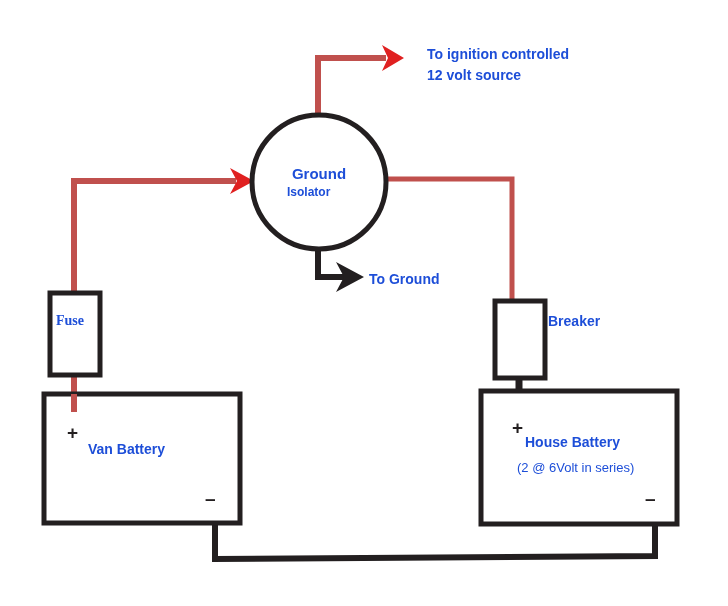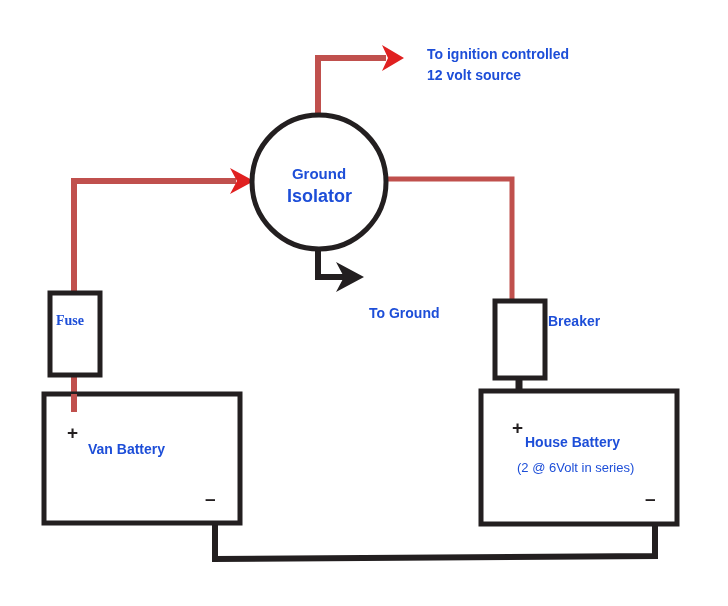--- a/index.html
+++ b/index.html
@@ -83,33 +83,33 @@
 
     <rect x="44" y="394" width="196" height="129" fill="#ffffff" stroke="#231f20" stroke-width="5"></rect>
 
     <rect x="481" y="391" width="196" height="133" fill="#ffffff" stroke="#231f20" stroke-width="5"></rect>
 
     <path d="M74,394 L74,412" fill="none" stroke="#c0504d" stroke-width="6"></path>
 
   </svg>
 
   <div class="lbl lbl-bold" style="left:287px; top:164px; font-size:15px; text-align:center; width:64px;">Ground</div>
-  <div class="lbl lbl-bold" style="left:287px; top:184px; font-size:18px; text-align:right; width:64px;">Isolator</div>
+  <div class="lbl lbl-bold" style="left:287px; top:184px; font-size:12px; text-align:left; width:64px;">Isolator</div>
 
   <div class="lbl lbl-bold" style="left:56px; top:312px; font-size:14px;font-family:Liberation Serif, serif;">Fuse</div>
 
   <div class="lbl lbl-bold" style="left:548px; top:312px; font-size:14px;">Breaker</div>
 
   <div class="lbl lbl-bold" style="left:88px; top:440px; font-size:14px;">Van Battery</div>
   <div class="sign" style="left:67px; top:423px; font-size:19px;">+</div>
   <div class="sign" style="left:205px; top:489px; font-size:19px;">–</div>
 
   <div class="lbl lbl-bold" style="left:525px; top:433px; font-size:14px;">House Battery</div>
   <div class="lbl lbl-reg" style="left:517px; top:459px; font-size:13px;">(2 @ 6Volt in series)</div>
   <div class="sign" style="left:512px; top:418px; font-size:19px;">+</div>
   <div class="sign" style="left:645px; top:489px; font-size:19px;">–</div>
 
   <div class="lbl lbl-bold" style="left:427px; top:45px; font-size:14px;">To ignition controlled</div>
   <div class="lbl lbl-bold" style="left:427px; top:66px; font-size:14px;">12 volt source</div>
 
-  <div class="lbl lbl-bold" style="left:369px; top:270px; font-size:14px;margin-top:34px;">To Ground</div>
+  <div class="lbl lbl-bold" style="left:369px; top:270px; font-size:14px;">To Ground</div>
 
 </div>
 
 </body></html>

